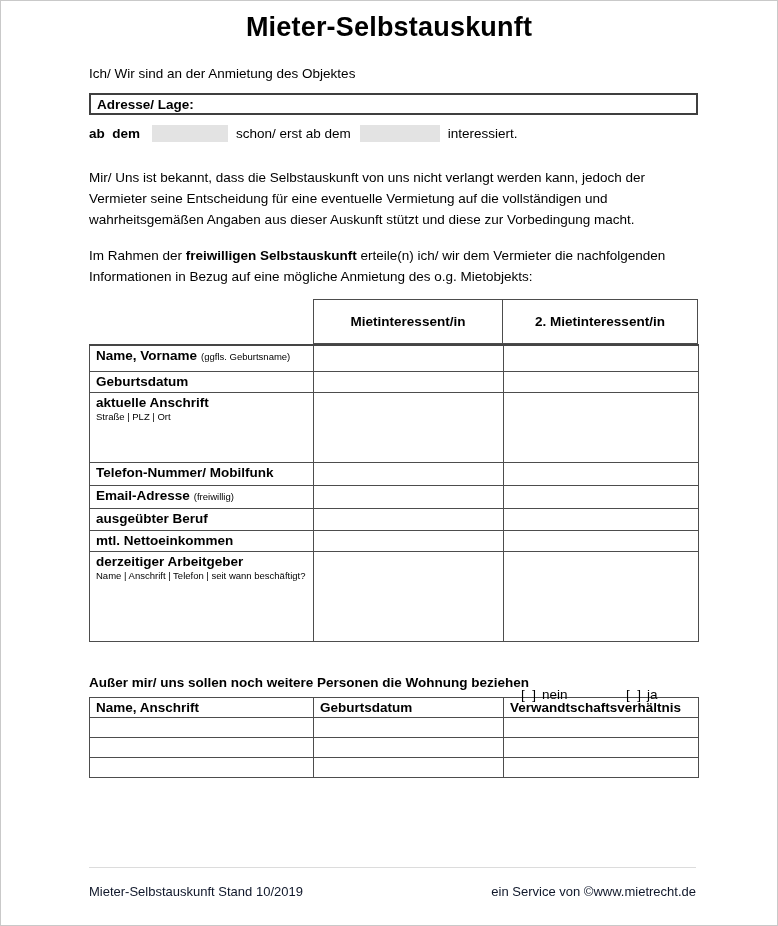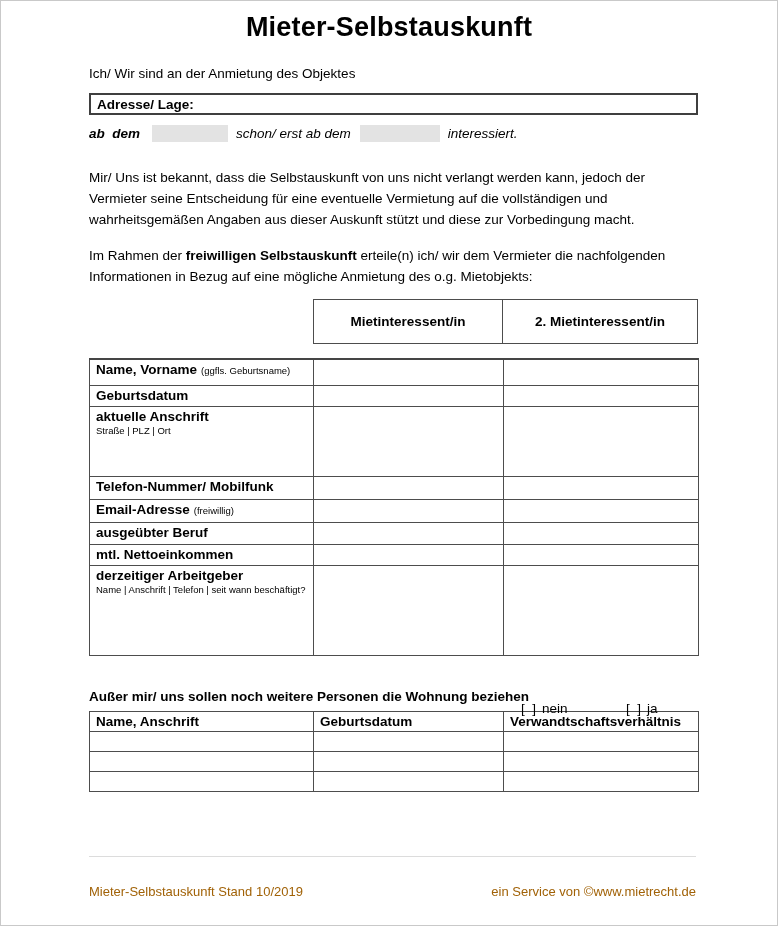--- a/index.html
+++ b/index.html
@@ -36,21 +36,20 @@
     border: 2px solid #3f3f3f;
     padding: 2px 6px;
     font-weight: bold;
   }
 
   .date-line {
     margin-top: 9px;
     display: flex;
     align-items: center;
     height: 18px;
-    font-style: italic;
   }
   .date-line .bold { font-weight: bold; white-space: pre; }
   .form-field {
     display: inline-block;
     height: 17px;
     background: #e3e3e3;
     border: none;
   }
   .field-1 { width: 76px; margin: 0 8px 0 12px; }
   .field-2 { width: 80px; margin: 0 8px 0 9px; }
@@ -76,21 +75,21 @@
     border-collapse: collapse;
     table-layout: fixed;
     width: 609px;
   }
   table.grid td {
     border: 1px solid #4d4d4d;
     padding: 2px 6px;
     vertical-align: top;
     overflow: hidden;
   }
-  table.main-grid { margin-top: 14px; }
+  table.main-grid { margin-top: 0; }
   table.main-grid tr.first td { border-top: 2px solid #454545; }
   table.main-grid tr.last td  { border-bottom: 2px solid #454545; }
   .col-label { width: 224px; }
   .col-a { width: 190px; }
   .col-b { width: 195px; }
   .row-label { font-weight: bold; }
   .note-inline { font-size: 9.5px; font-weight: normal; margin-left: 4px; }
   .note-block { font-size: 9.5px; font-weight: normal; line-height: 11px; margin-top: 1px; }
   .h-r0 td { height: 26px; }
   .h-r1 td { height: 21px; }
@@ -118,24 +117,24 @@
 
   table.persons-grid { margin-top: 5px; }
   table.persons-grid td { height: 20px; }
   table.persons-grid tr.phead td { font-weight: bold; }
 
   
   .footer {
     position: absolute;
     left: 88px; right: 81px; bottom: 26px;
     border-top: 1px solid #dcdcdc;
-    padding-top: 27px;
+    padding-top: 16px;
     display: flex;
     justify-content: space-between;
-    color: #a16207;
+    color: #0f172a;
     font-size: 13px;
   }
 </style>
 </head>
 <body>
 
 <div class="page">
   <div class="doc-title">Mieter-Selbstauskunft</div>
 
   <div class="content">

